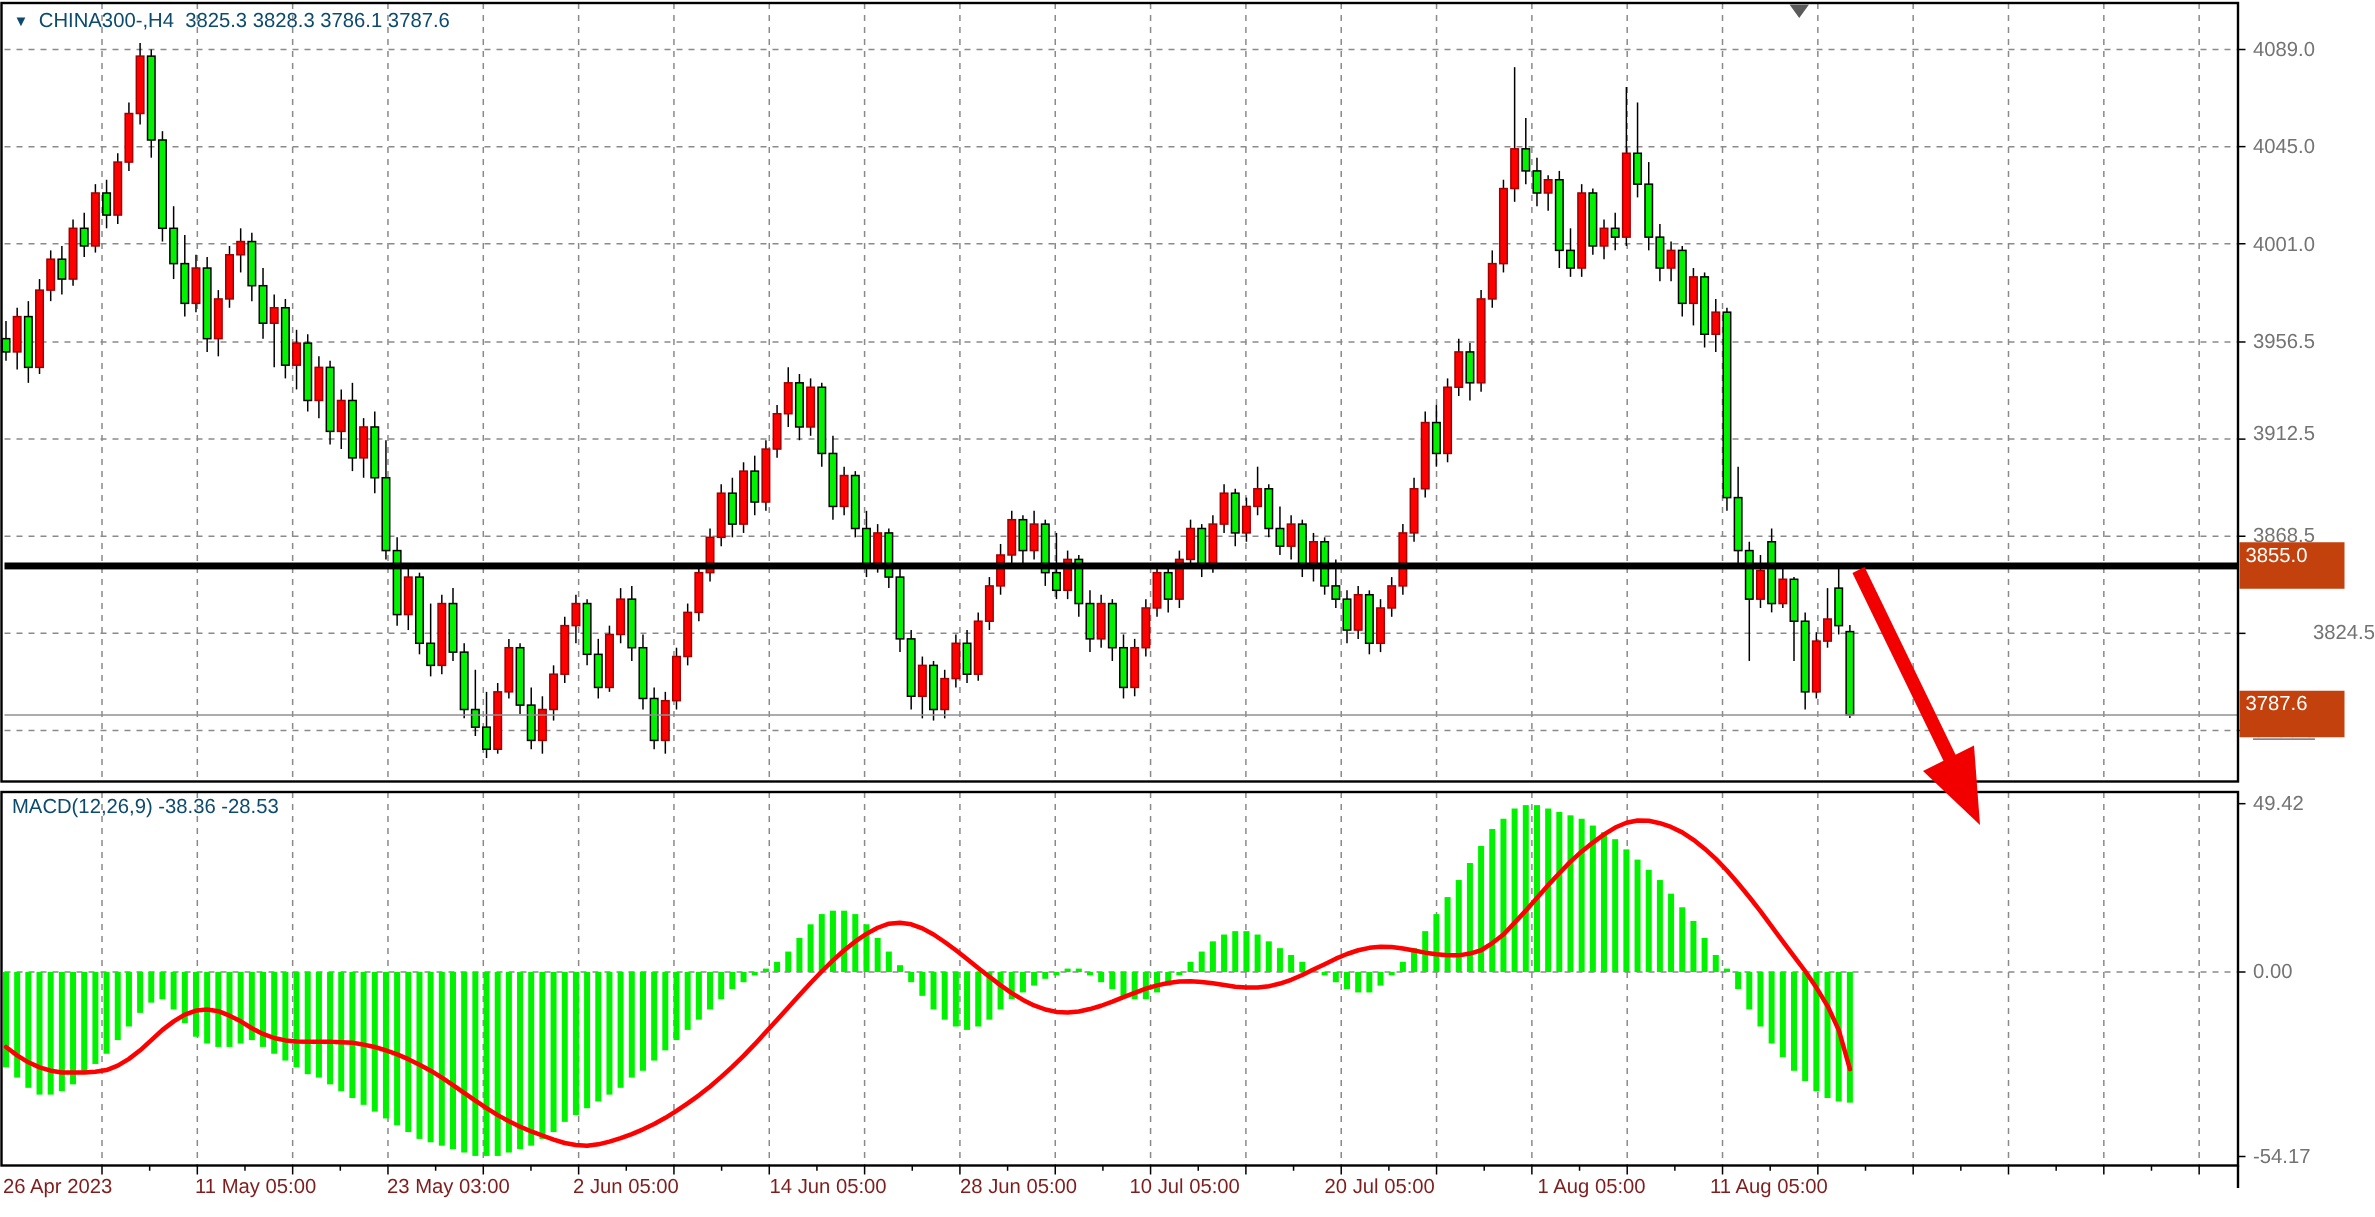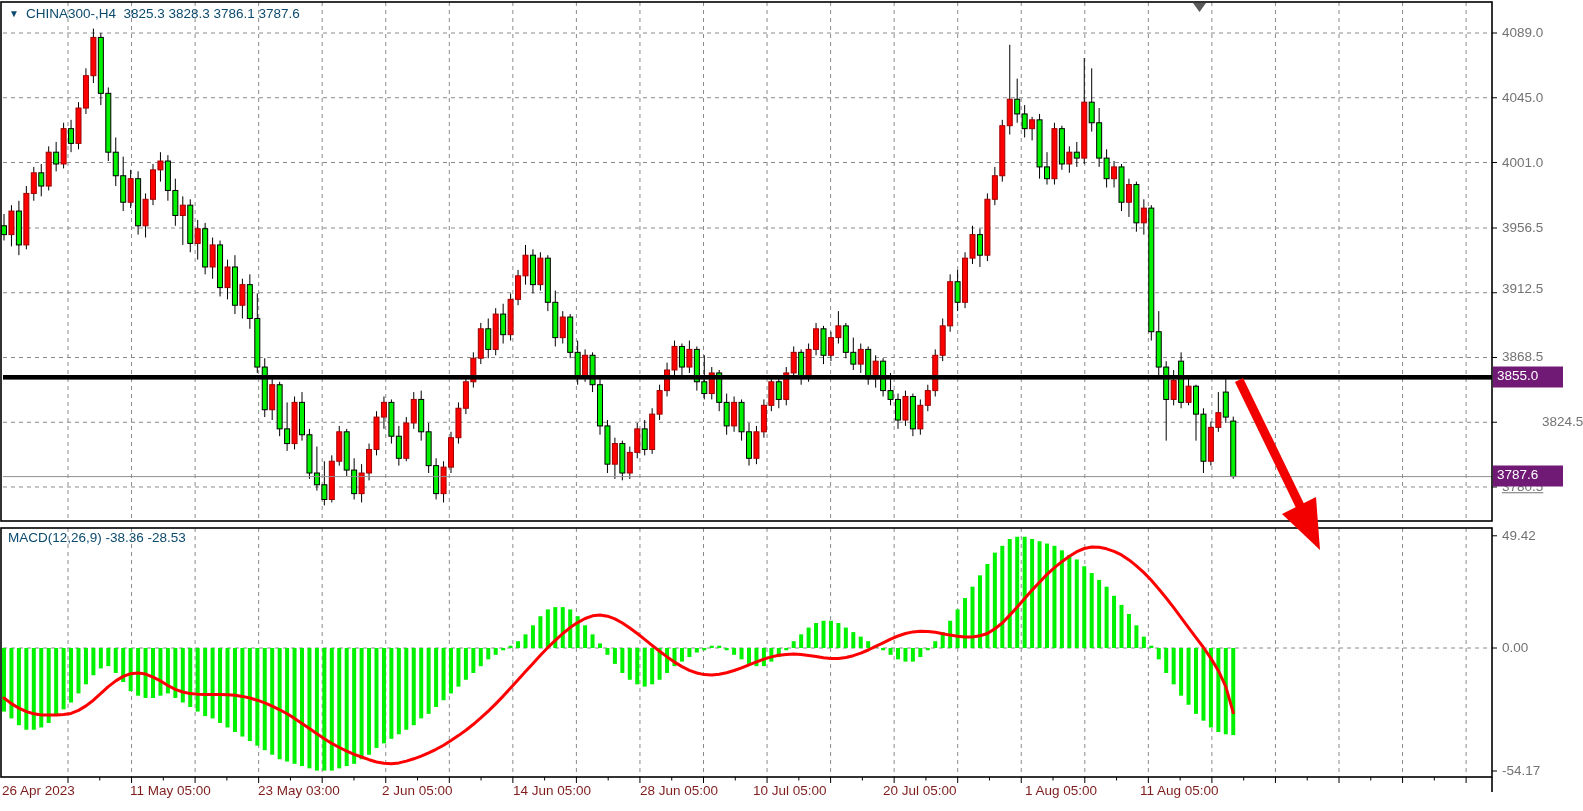--- a/index.html
+++ b/index.html
@@ -5,22 +5,22 @@
   html,body{margin:0;padding:0;background:#ffffff;}
   #app{position:relative;width:1583px;height:811px;background:#ffffff;overflow:hidden;
        font-family:"Liberation Sans",sans-serif;-webkit-font-smoothing:antialiased;}
   #chart-svg{position:absolute;left:0;top:0;}
   .lbl{position:absolute;font-size:13.5px;color:#0c4a6e;white-space:nowrap;line-height:1;}
   #symbol-info{left:9px;top:7px;}
   #symbol-info .mk{font-size:10px;vertical-align:1px;margin-right:7px;}
   #macd-info{left:8px;top:531px;}
   .axis-lbl{position:absolute;font-size:13.5px;color:#737373;white-space:nowrap;line-height:1;
             transform:translateY(-50%);}
-  .tag{position:absolute;background:#701a75;color:#fff;font-size:13.5px;line-height:18px;
-       height:21px;padding:0 6px 0 4px;transform:translateY(-50%);min-width:60px;}
+  .tag{position:absolute;background:#c2410c;color:#fff;font-size:13.5px;line-height:18px;
+       height:31px;padding:0 6px 0 4px;transform:translateY(-50%);min-width:60px;}
   .tlabel{position:absolute;top:783px;font-size:13.5px;color:#7f1d1d;white-space:nowrap;}
 </style>
 </head>
 <body>
 
 <div id="app">
   <svg id="chart-svg" width="1583" height="811">
       <g stroke="#8a8a8a" stroke-width="1" stroke-dasharray="4 4">
         <line x1="68" y1="2" x2="68" y2="521"></line>
         <line x1="68" y1="528" x2="68" y2="777"></line>

